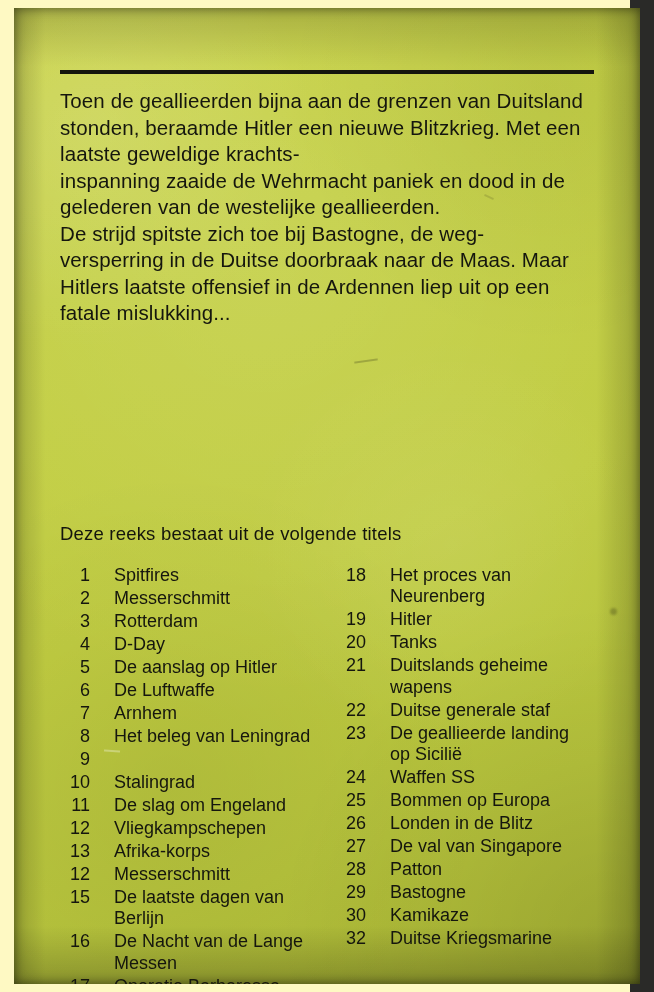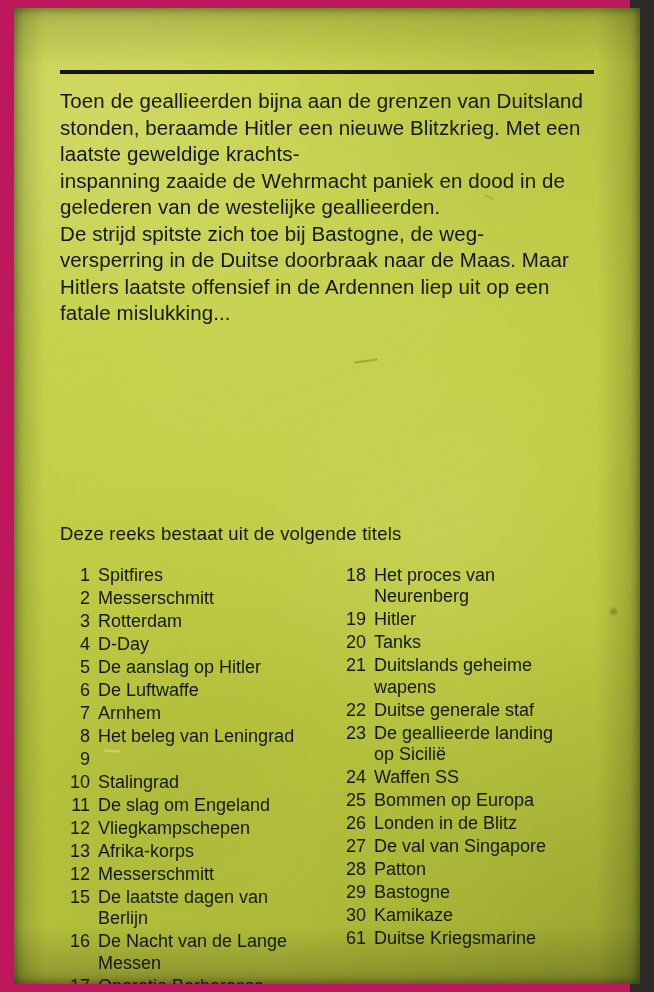--- a/index.html
+++ b/index.html
@@ -10,21 +10,21 @@
   body {
     width: 654px;
     height: 992px;
     overflow: hidden;
     font-family: "Liberation Sans", sans-serif;
   }
   #page {
     position: relative;
     width: 630px;
     height: 992px;
-    background: #be185d;
+    background: #fef9c3;
   }
   
   #cover {
     position: absolute;
     left: 14px;
     top: 8px;
     width: 626px;
     height: 976px;
     background:
       radial-gradient(ellipse 120% 80% at 40% 25%, rgba(255,255,255,0.10), rgba(0,0,0,0) 60%),
@@ -102,20 +102,21 @@
   .title-num {
     width: 30px;
     text-align: right;
     flex: 0 0 30px;
     padding-right: 8px;
     box-sizing: content-box;
   }
   .title-text {
     flex: 1 1 auto;
     white-space: pre-line;
+    margin-left: 16px;
   }
   
   .mark {
     position: absolute;
     z-index: 3;
     pointer-events: none;
   }
   .mark.m1 { left: 340px; top: 352px; width: 24px; height: 2px; background: rgba(0,0,0,0.20); transform: rotate(-8deg); border-radius: 2px; filter: blur(0.4px); }
   .mark.m2 { left: 596px; top: 600px; width: 7px; height: 7px; background: rgba(0,0,0,0.22); border-radius: 50%; filter: blur(0.8px); }
   .mark.m3 { left: 90px; top: 742px; width: 16px; height: 2px; background: rgba(255,255,255,0.30); transform: rotate(4deg); filter: blur(0.5px); }
@@ -267,21 +268,21 @@
           </div>
           <div class="title-row">
             <span class="title-num">29</span>
             <span class="title-text">Bastogne</span>
           </div>
           <div class="title-row">
             <span class="title-num">30</span>
             <span class="title-text">Kamikaze</span>
           </div>
           <div class="title-row">
-            <span class="title-num">61</span>
+            <span class="title-num">32</span>
             <span class="title-text">Duitse Kriegsmarine</span>
           </div>
         </div>
 
       </div>
 
     </div>
   </div>
 </div>
 

